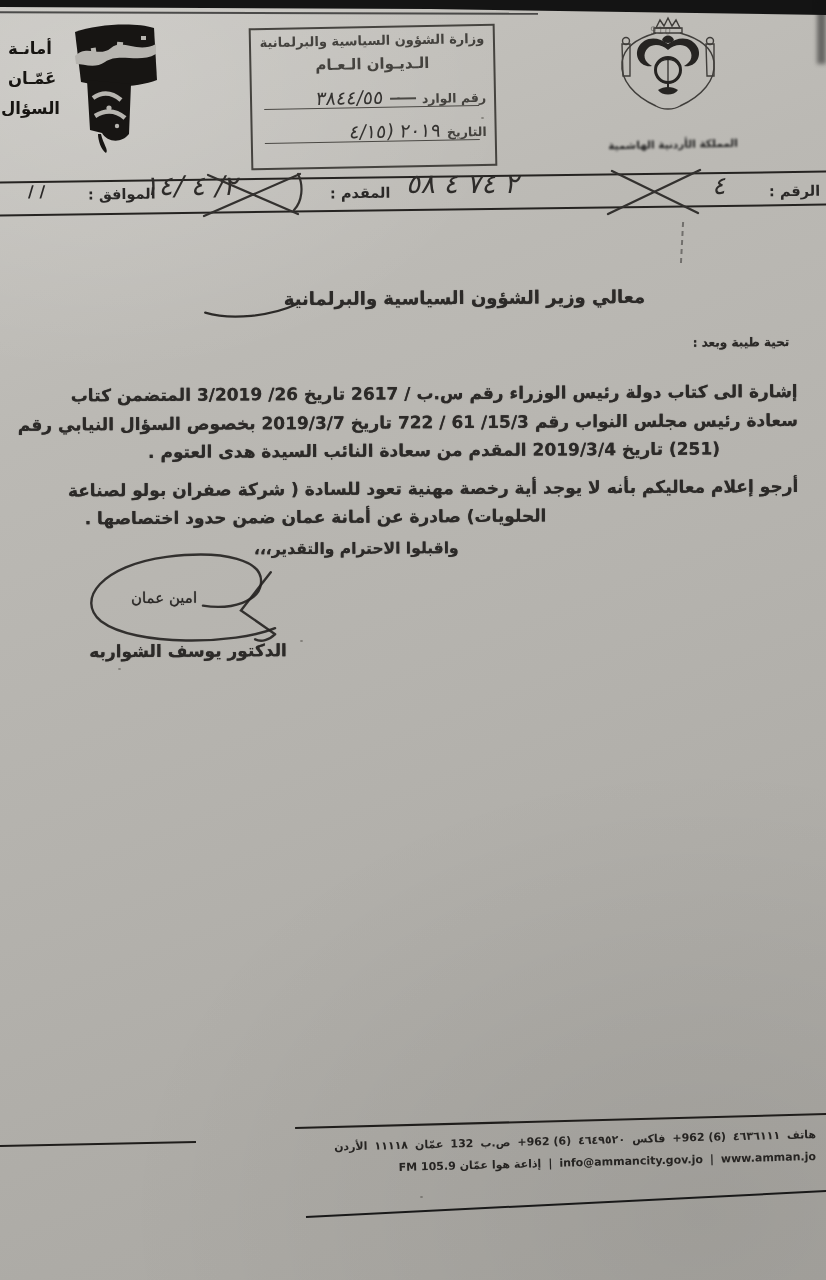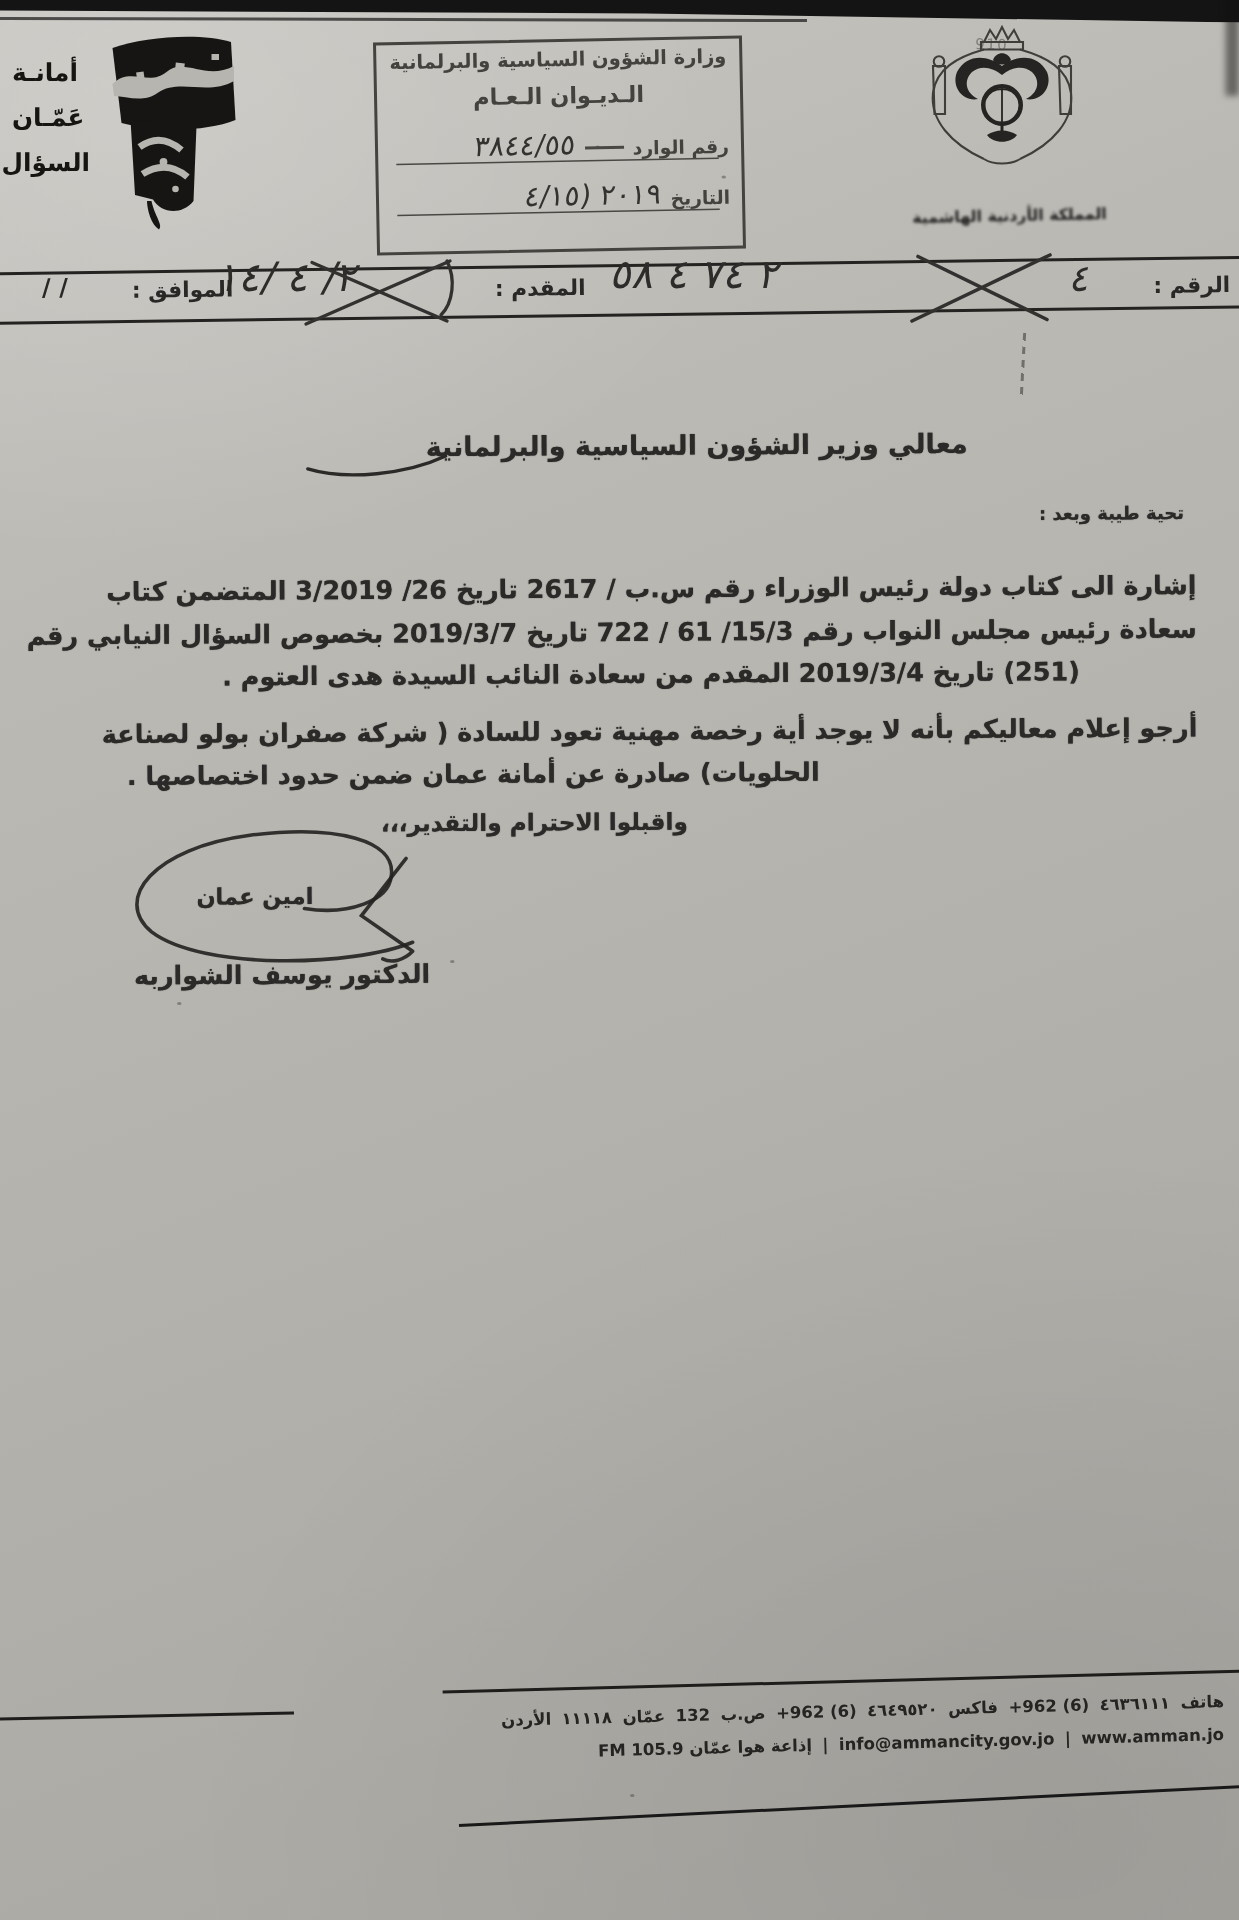--- a/index.html
+++ b/index.html
@@ -42,21 +42,21 @@
   .rule{left:-2px;height:2.2px;background:#252321;width:832px;transform:rotate(-0.75deg);}
   .ref-label{font-size:14.5px;font-weight:bold;white-space:nowrap;transform:rotate(-0.75deg);}
   .hand-digits{font-size:27px;letter-spacing:9px;color:#2e2c2a;transform:skewX(-12deg);white-space:nowrap;}
   
   .letter{left:25px;top:285px;width:772px;transform:rotate(-0.35deg);transform-origin:top right;}
   .addressee{position:absolute;right:152px;top:0;width:360px;font-size:18px;font-weight:bold;white-space:nowrap;text-align:right;}
   .greeting{position:absolute;right:8px;top:50px;font-size:12px;font-weight:bold;white-space:nowrap;}
   .bl{text-align:right;font-size:17px;font-weight:bold;line-height:28.5px;white-space:nowrap;}
   .body-wrap{position:absolute;right:0;top:92px;width:772px;}
   .closing{position:absolute;right:340px;top:252px;font-size:15.5px;font-weight:bold;white-space:nowrap;}
-  .sig-title{position:absolute;left:104px;top:300px;font-size:15px;font-weight:bold;}
+  .sig-title{position:absolute;left:104px;top:300px;font-size:15px;font-weight:normal;}
   .sig-name{position:absolute;left:62px;top:352px;font-size:17px;font-weight:bold;white-space:nowrap;}
   
   .footer-rule-a{left:295px;top:1120px;width:535px;height:2px;background:#1f1d1b;transform:rotate(-1.5deg);}
   .footer-rule-b{left:0px;top:1143px;width:196px;height:2px;background:#1f1d1b;transform:rotate(-1.2deg);}
   .fline{display:flex;direction:rtl;justify-content:flex-start;gap:7px;align-items:baseline;
     font-size:11px;font-weight:bold;color:#262422;white-space:nowrap;transform:rotate(-1.5deg);transform-origin:right center;}
   .f1{right:10px;top:1128px;width:540px;}
   .f2{right:10px;top:1150px;width:500px;}
   .bottom-edge{left:306px;top:1216px;width:524px;height:2.4px;background:#191919;transform:rotate(-2.85deg);transform-origin:left center;}
   .stray{left:681px;top:222px;width:2px;height:42px;transform:rotate(3deg);opacity:.65;

